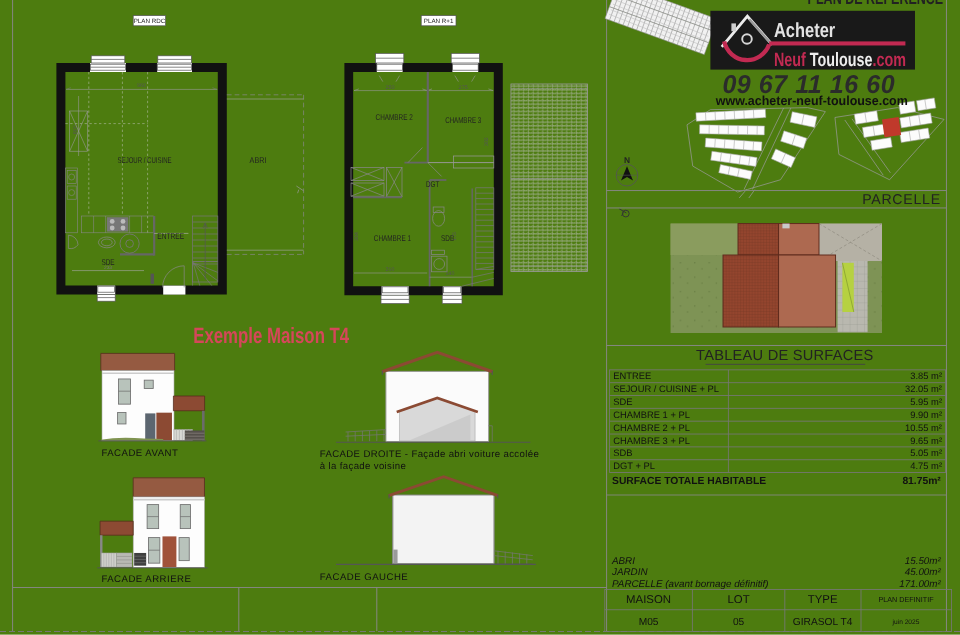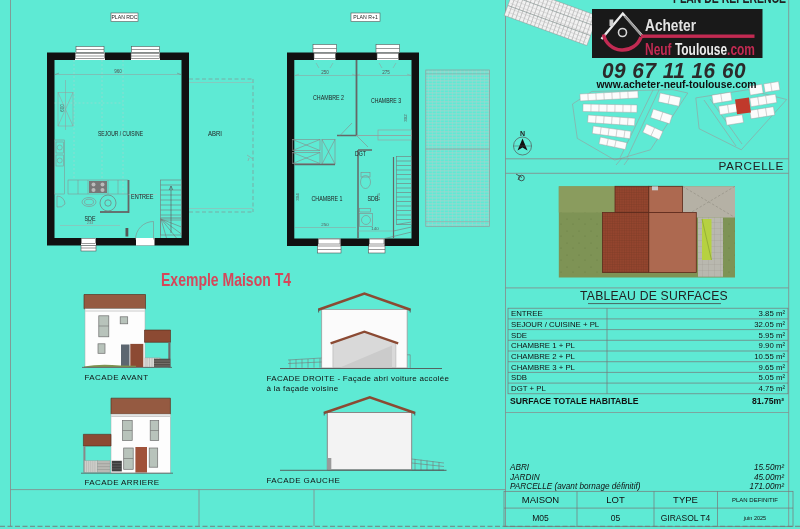--- a/index.html
+++ b/index.html
@@ -1,16 +1,16 @@
 <!DOCTYPE html>
 <html><head>
 <meta charset="utf-8">
 <style>
   html,body{margin:0;padding:0;background:#fff;}
-  #page{position:relative;width:800px;height:529px;background:#5eead4;overflow:hidden;
+  #page{position:relative;width:800px;height:529px;background:#4d7c0f;overflow:hidden;
         font-family:"Liberation Sans", sans-serif;}
   svg{position:absolute;top:0;left:0;}
   text{font-family:"Liberation Sans", sans-serif;}
 </style>
 </head>
 <body>
 <div id="page">
 <svg width="800" height="529" viewBox="0 0 800 529">
 <defs>
 

